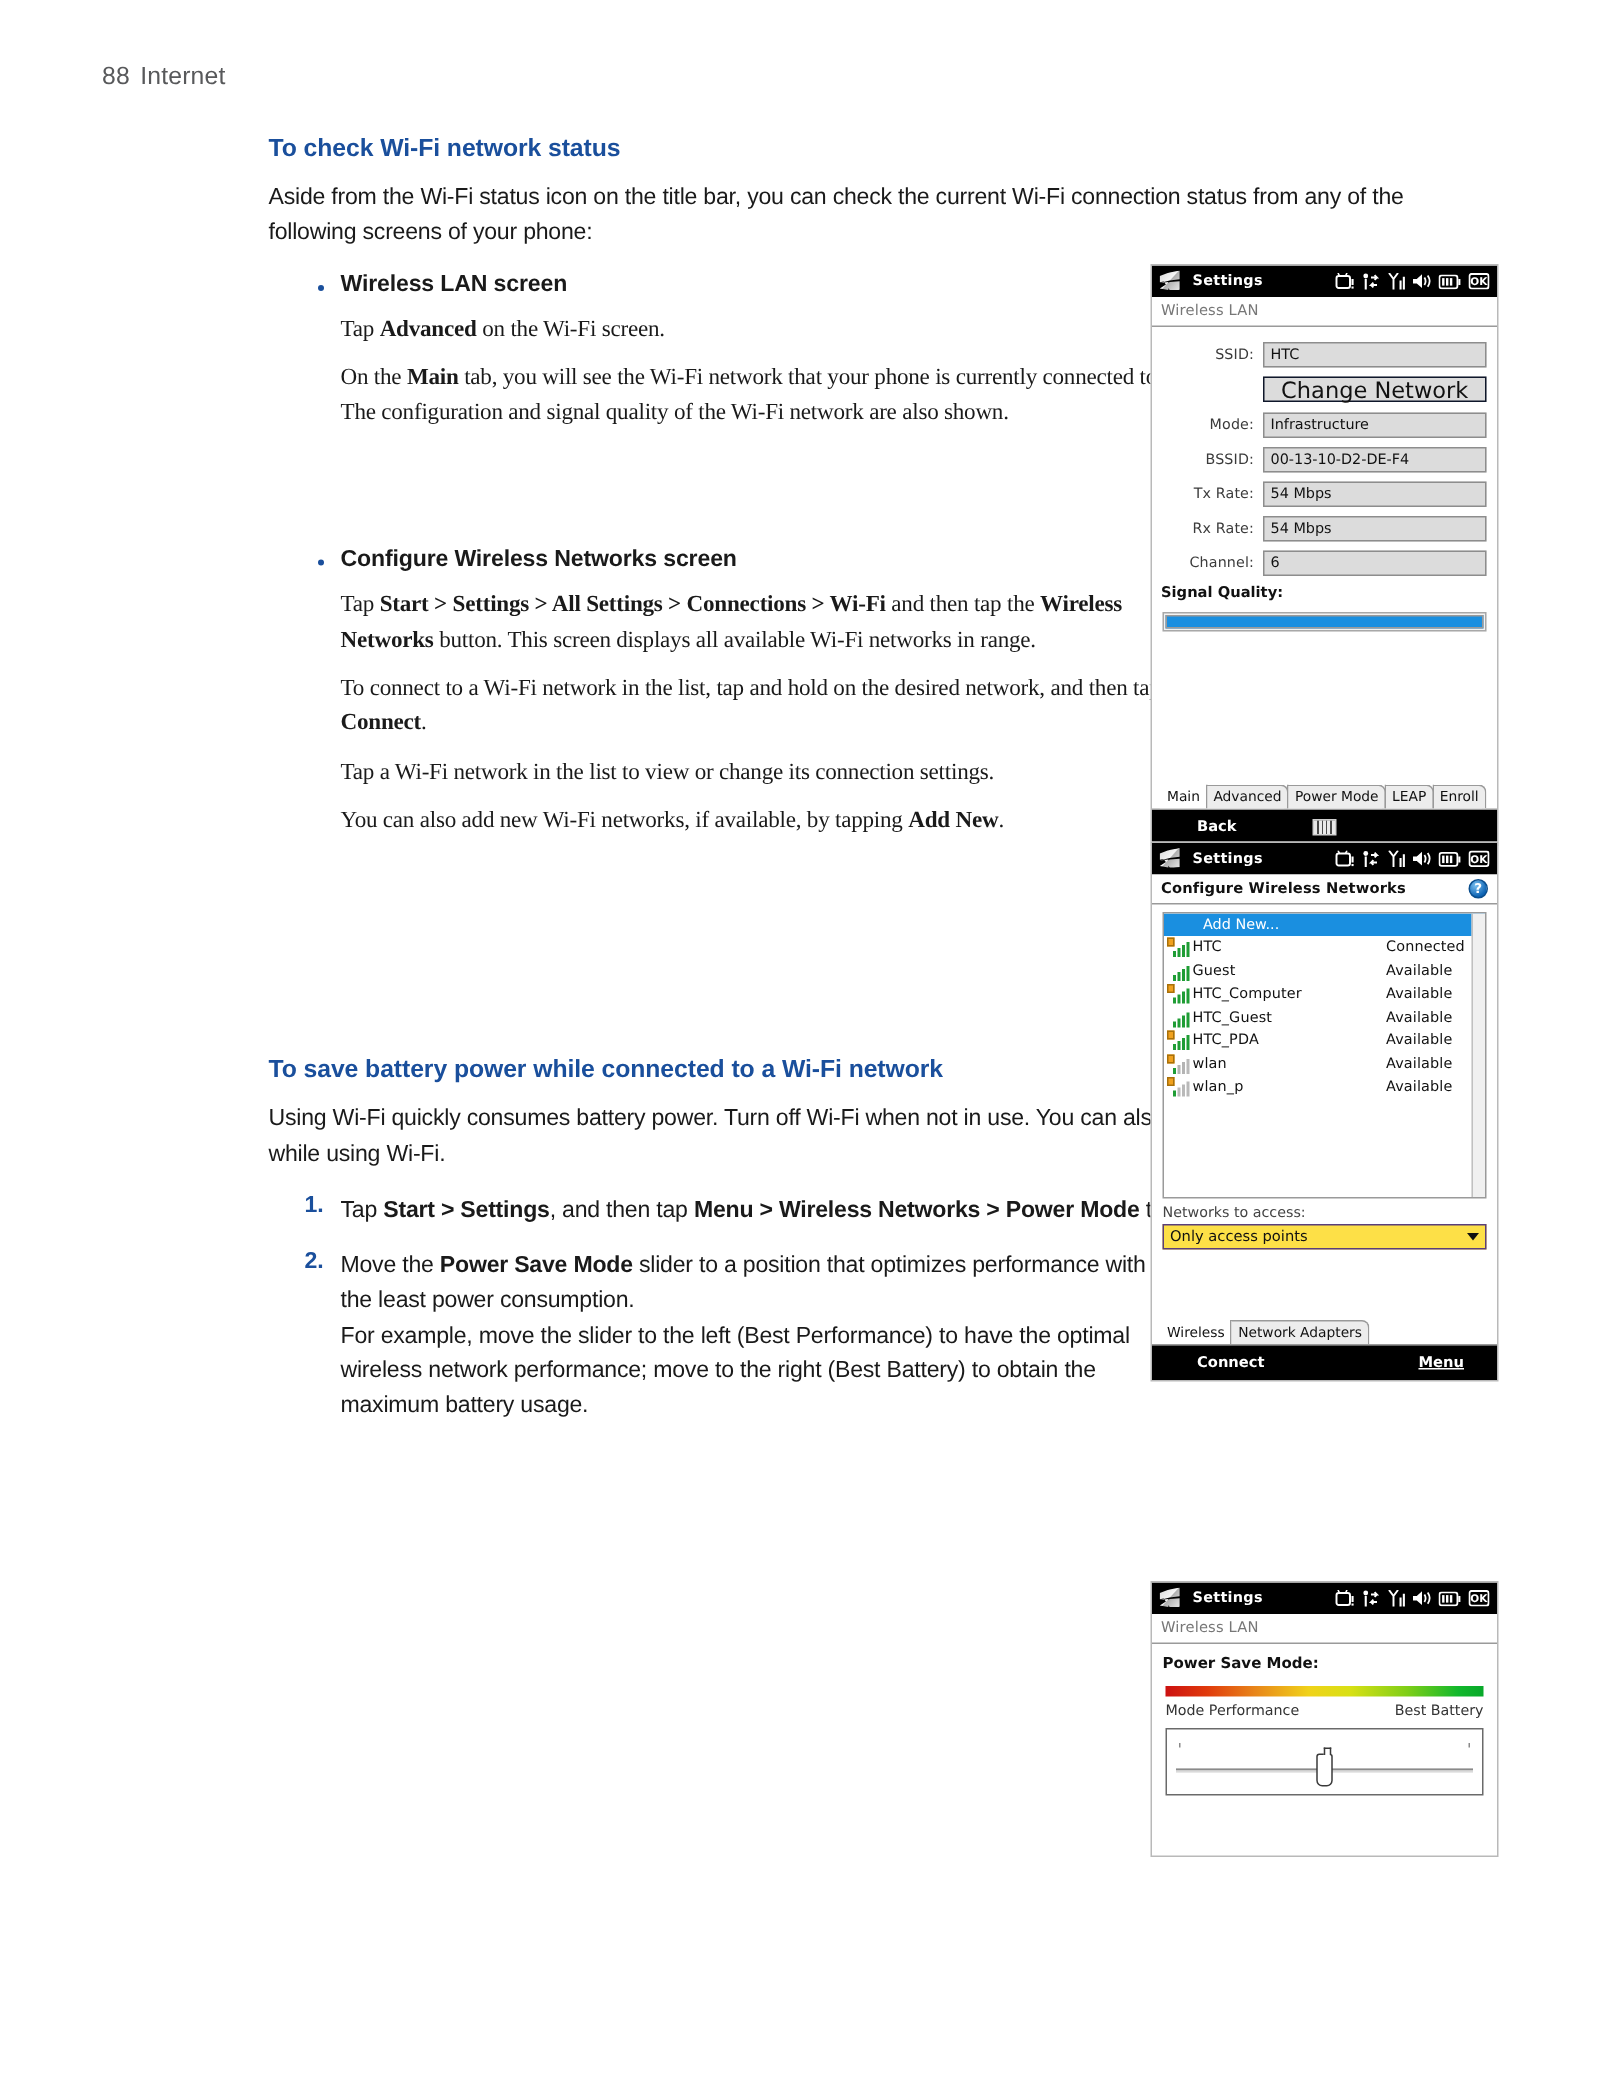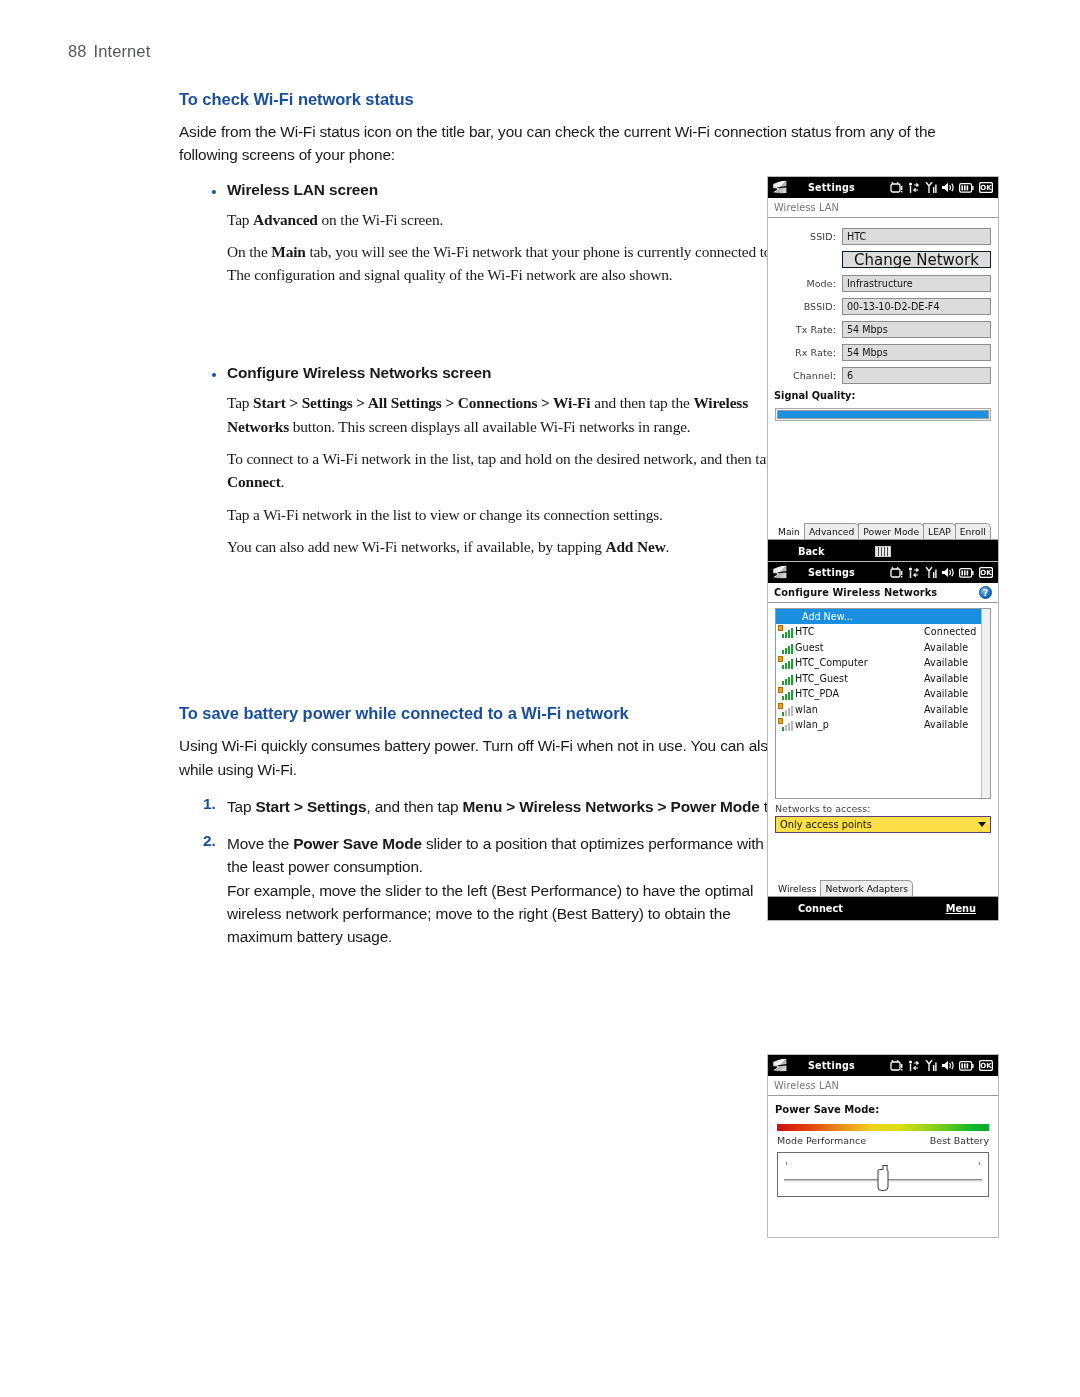--- a/index.html
+++ b/index.html
@@ -60,21 +60,21 @@
   .wm {
     position: absolute;
     width: 232px;
     background: #ffffff;
     border: 1px solid #b9b9b9;
     font-family: "DejaVu Sans", sans-serif;
     overflow: hidden;
   }
   .wm-title {
     height: 21px; background: #000000; display: flex; align-items: center;
-    padding: 0 4px; gap: 21px;
+    padding: 0 4px; gap: 8px;
   }
   .wm-title .start {
     width: 15px; height: 13px; flex: none;
     background:
       linear-gradient(135deg, #d8d8d8 0%, #f5f5f5 48%, #b0b0b0 52%, #e8e8e8 100%);
     clip-path: polygon(8% 18%, 46% 6%, 46% 46%, 8% 50%, 8% 18%,
                        52% 5%, 96% 0%, 96% 45%, 52% 46%,
                        8% 54%, 46% 54%, 46% 94%, 8% 82%,
                        52% 54%, 96% 55%, 96% 100%, 52% 95%);
     transform: skewY(-6deg);

